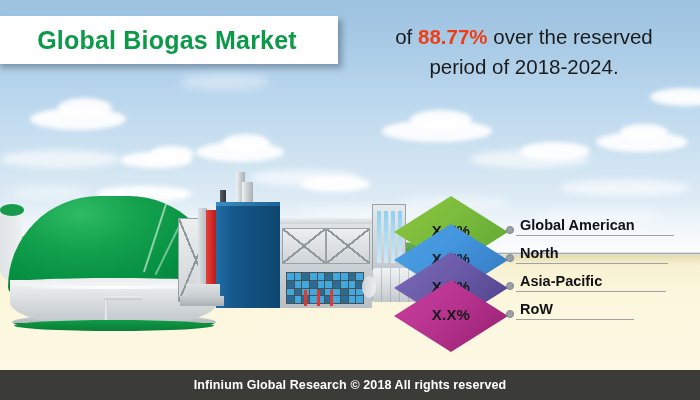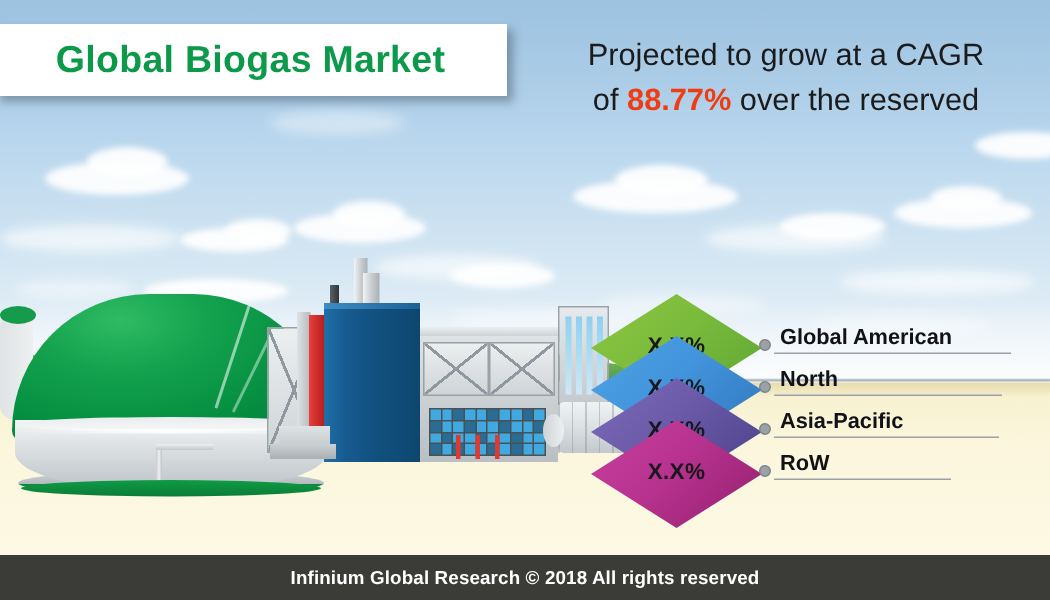--- a/index.html
+++ b/index.html
@@ -382,22 +382,22 @@
     <div class="silo-cap"></div>
     <div class="skid"></div>
     <div class="skid2"></div>
   </div>
 
   <div class="title-box">
     <div class="title-text">Global Biogas Market</div>
   </div>
 
   <div class="headline">
-    <div>Projected to grow at a CAGR</div>
     <div><span>of </span><span class="hl">88.77%</span><span> over the reserved</span></div>
+    <div>period of 2018-2024.</div>
   </div>
 
   <div class="diagram">
 
     <div class="diamond" style="left:8px;top:0px;background:linear-gradient(135deg,#8cc63f 0%,#7bbb3c 45%,#5ea634 100%);"></div>
     <div class="d-label" style="left:8px;top:26px;">X.X%</div>
 
     <div class="diamond" style="left:8px;top:28px;background:linear-gradient(135deg,#4fa3e3 0%,#4294dc 45%,#3276bd 100%);"></div>
     <div class="d-label" style="left:8px;top:54px;">X.X%</div>
 

